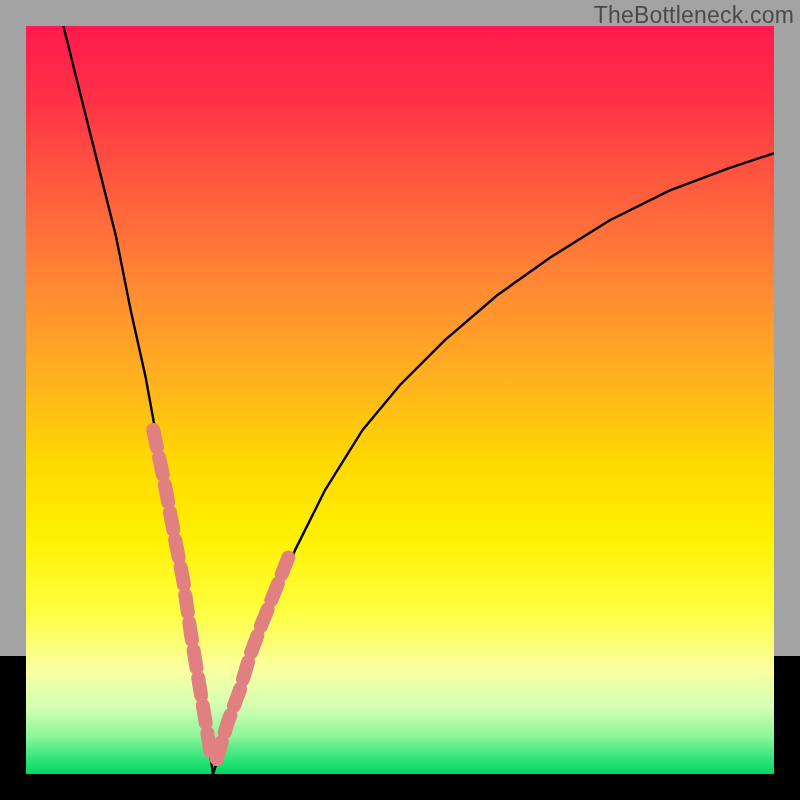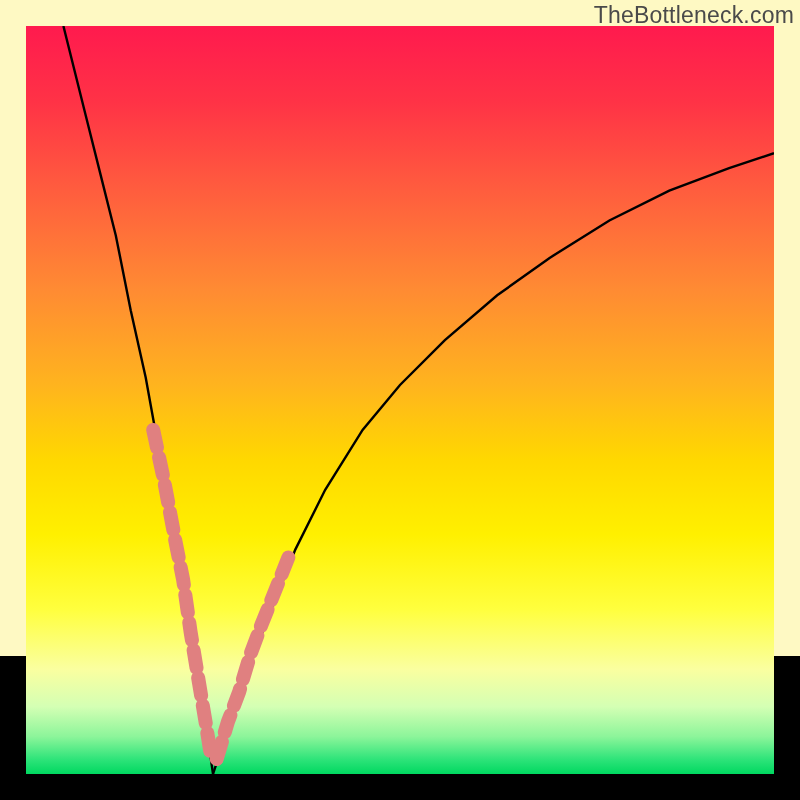--- a/index.html
+++ b/index.html
@@ -9,21 +9,21 @@
     height: 800px;
     overflow: hidden;
     background: #000;
     font-family: Arial, Helvetica, sans-serif;
   }
   .frame {
     position: absolute;
     top: 0; left: 0;
     width: 800px;
     height: 656px;
-    background: #fef9c3;
+    background: #a3a3a3;
   }
   .plot-area {
     position: absolute;
     top: 26px;
     left: 26px;
     width: 748px;
     height: 748px;
     overflow: hidden;
   }
   .gradient-bg {

